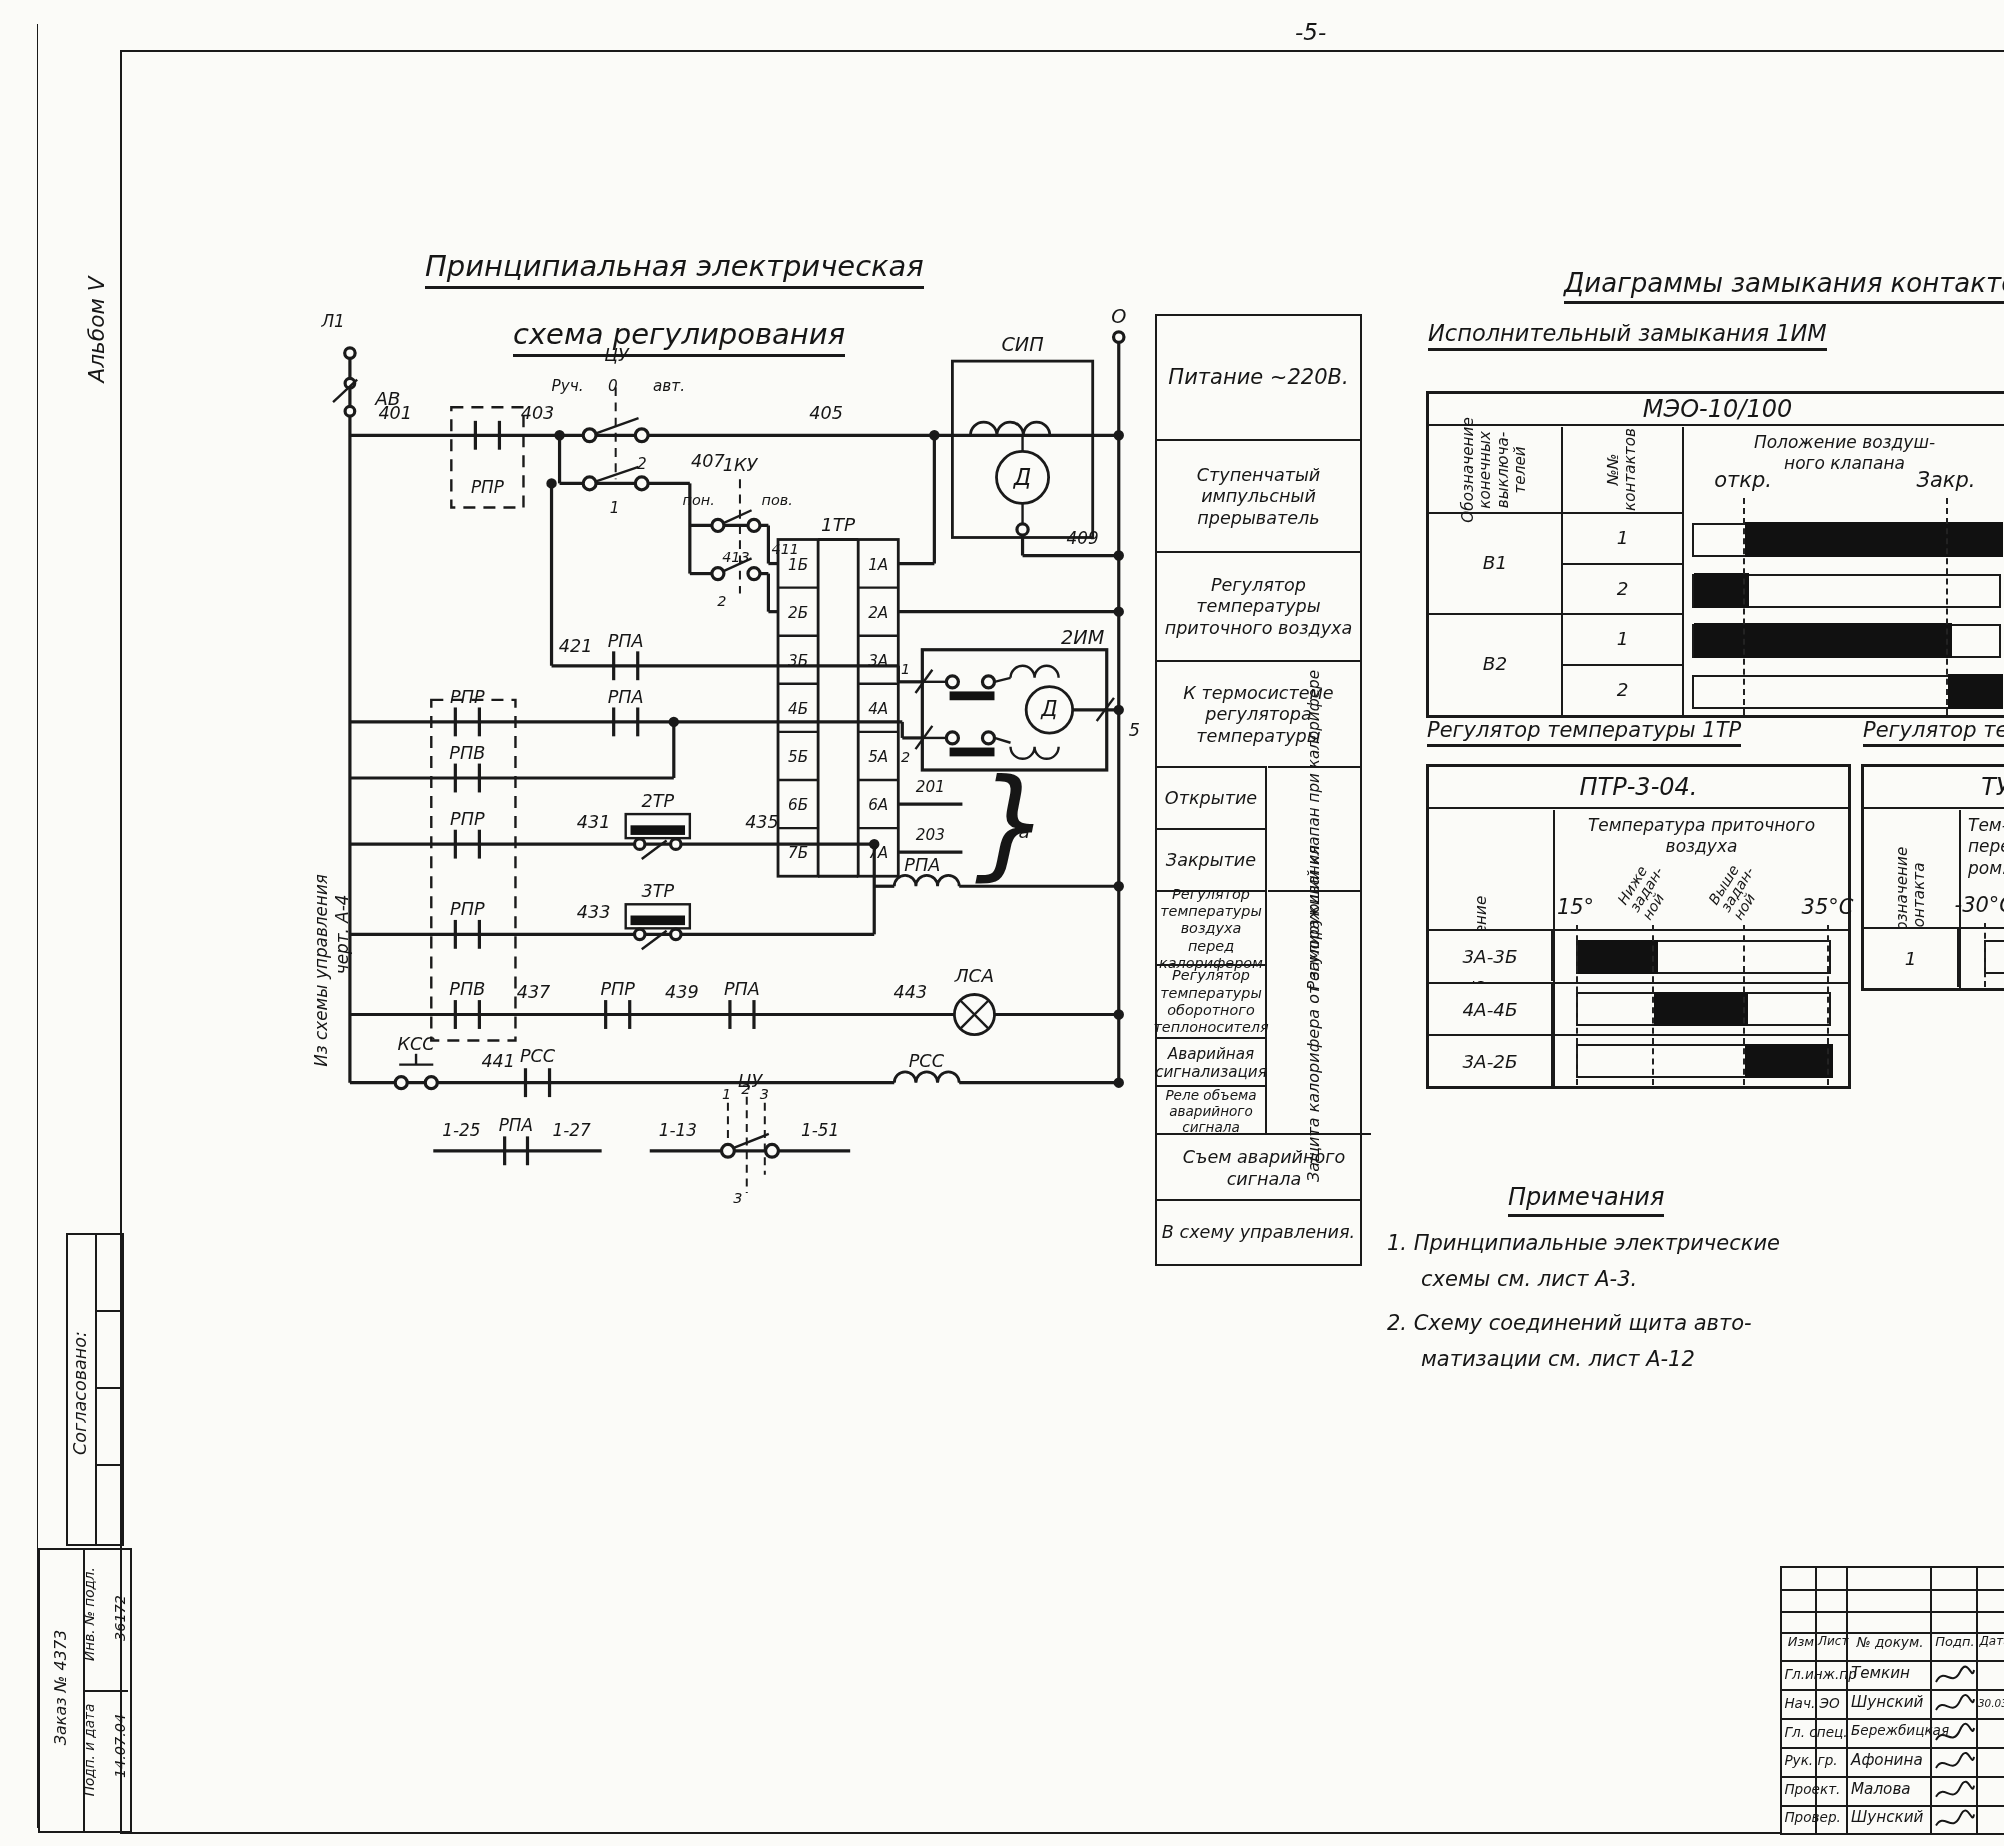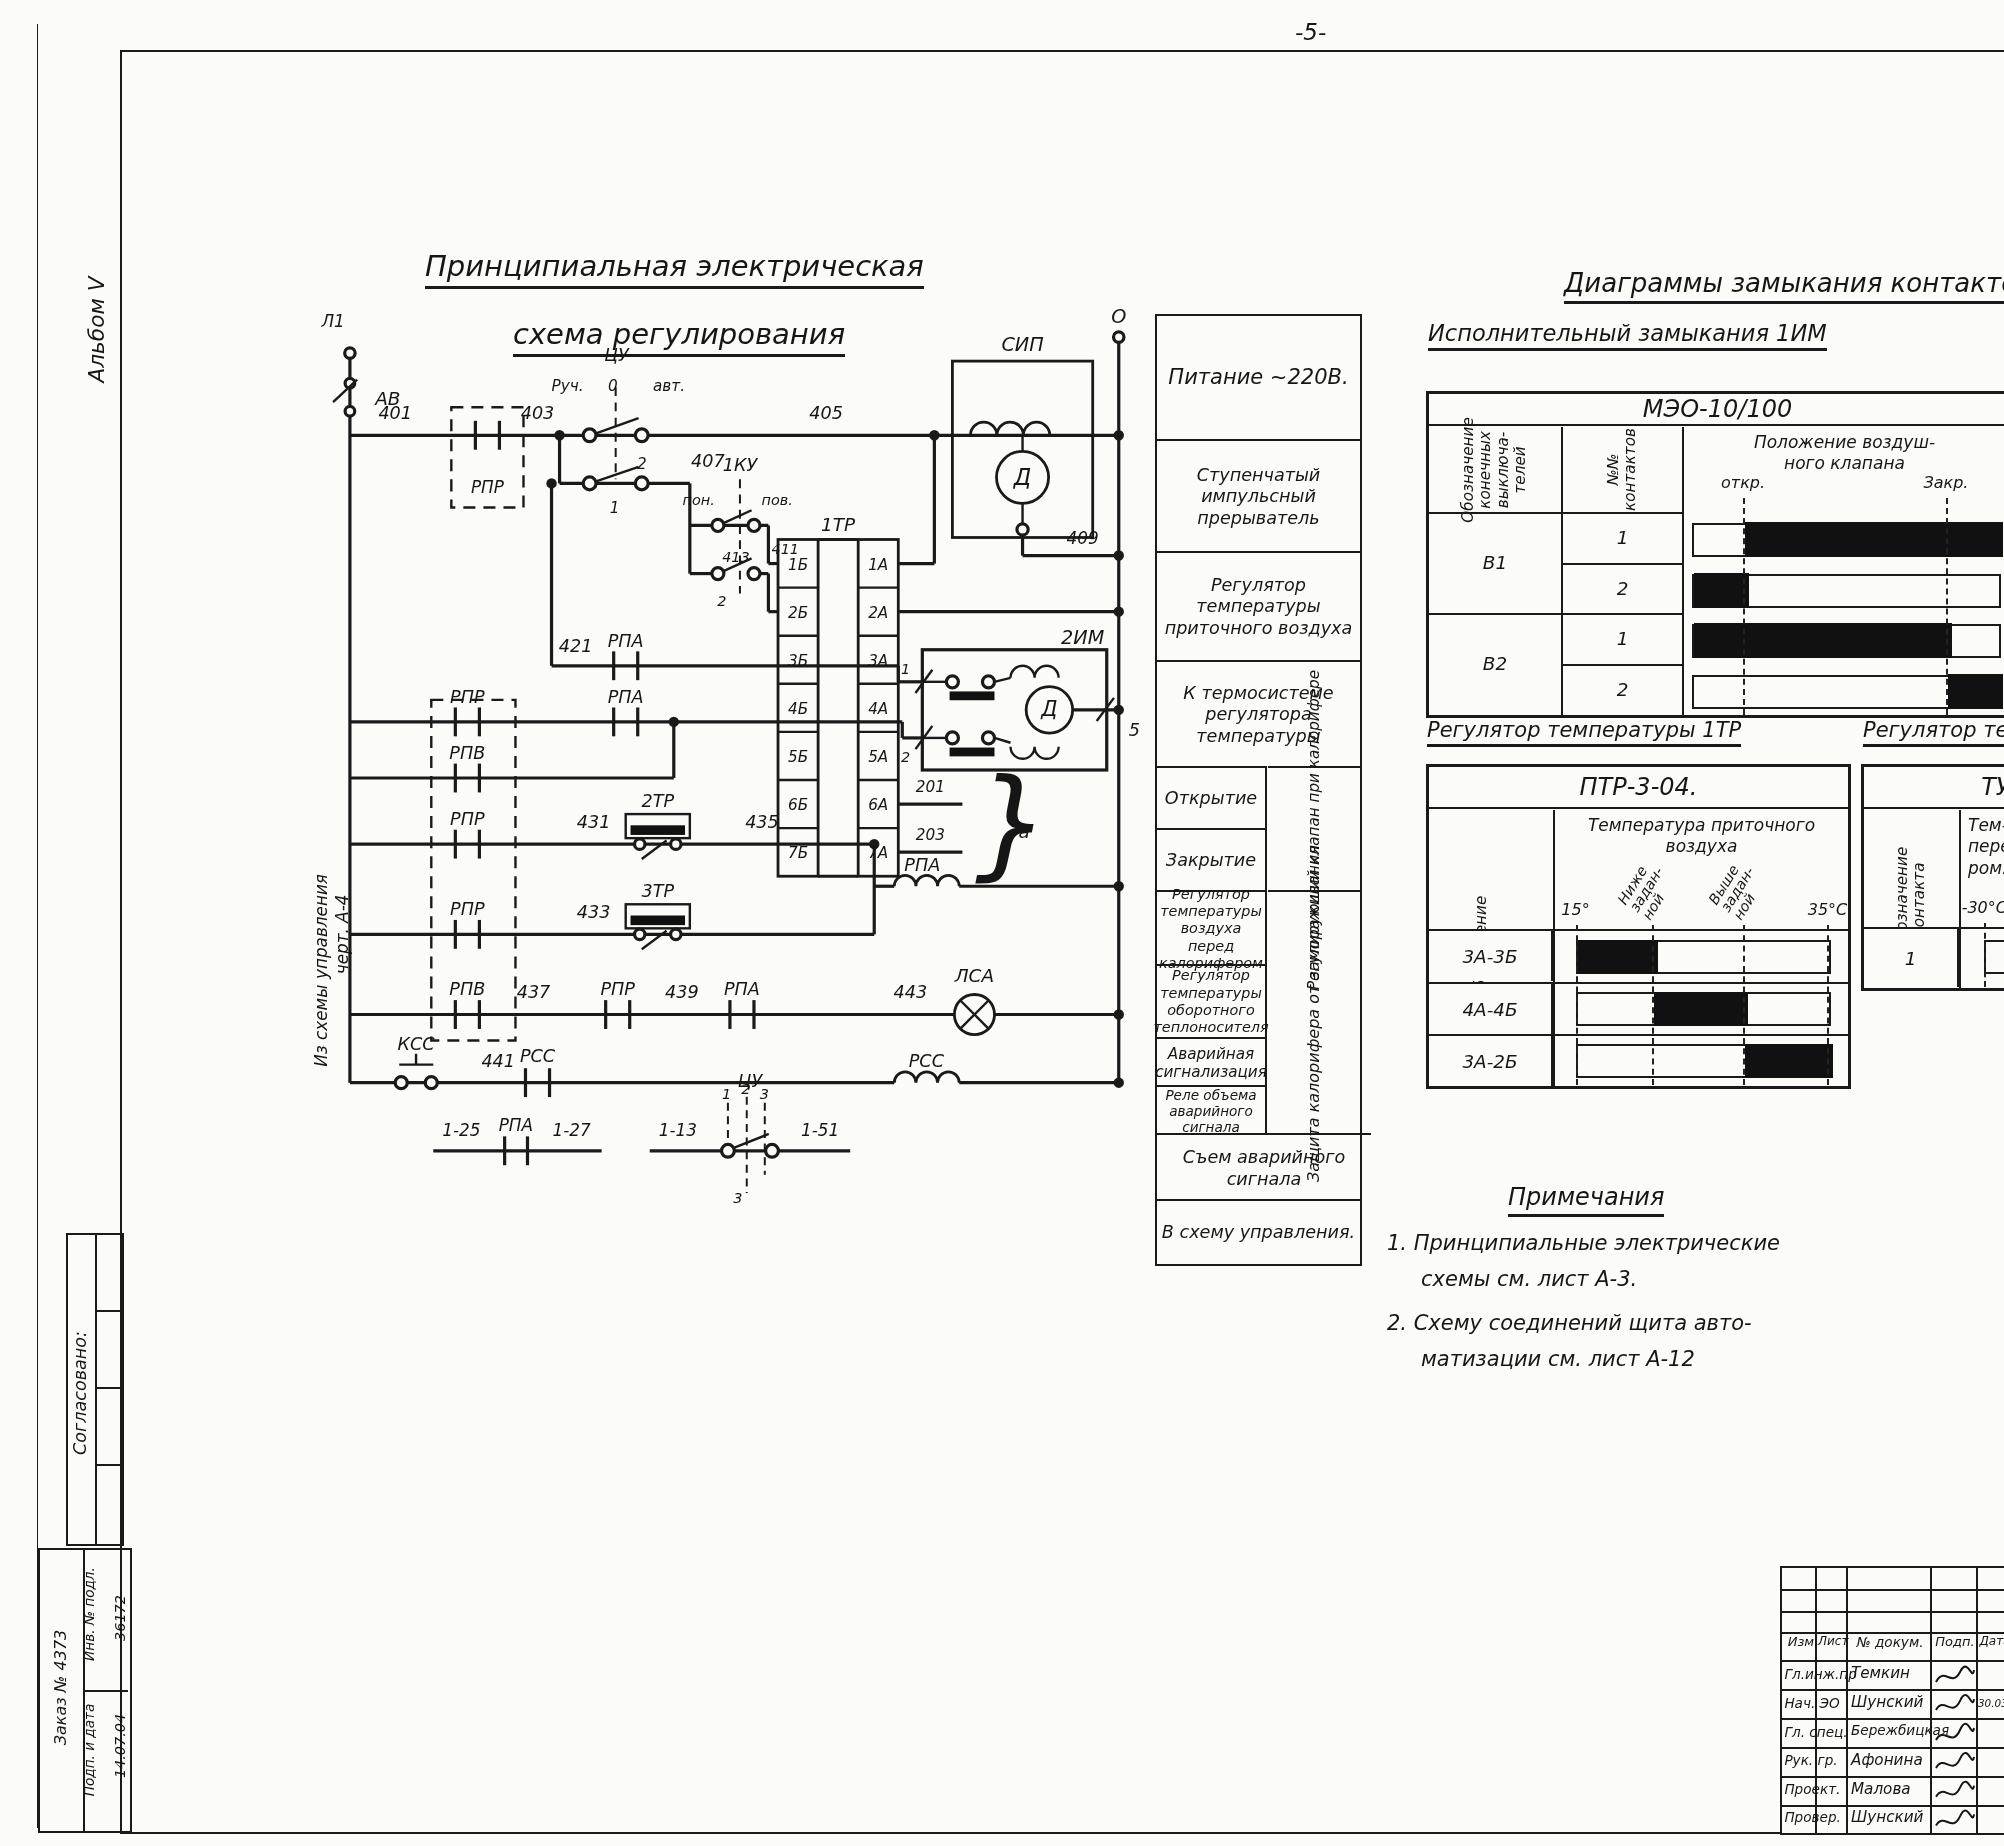--- a/index.html
+++ b/index.html
@@ -20,21 +20,21 @@
   .cell{position:absolute;border-right:2.8px solid #1a1a1a;}
   .rothead{display:flex;align-items:center;justify-content:center;}
   .rothead span{transform:rotate(-90deg);white-space:pre-line;text-align:center;
                 font-size:15.2px;font-style:italic;line-height:1.15;}
   .c3head{position:absolute;font-size:17px;font-style:italic;text-align:center;line-height:1.25;}
   .rowline{position:absolute;left:0;right:0;border-top:2.8px solid #1a1a1a;}
   .rlabel{position:absolute;font-size:18.4px;font-style:italic;display:flex;align-items:center;justify-content:center;}
   .tickzone{position:absolute;}
   .tdash{position:absolute;top:0;bottom:0;border-left:2px dashed #222;}
   .tick-h{position:absolute;bottom:calc(100% + 5.6px);transform:translateX(-50%);
-          font-size:16px;font-style:italic;white-space:nowrap;}
+          font-size:21px;font-style:italic;white-space:nowrap;}
   .tick-rot{position:absolute;bottom:calc(100% + 3.2px);transform-origin:left bottom;
             transform:rotate(-58deg);font-size:14.4px;font-style:italic;white-space:pre-line;line-height:1.0;}
   .barwrap{position:absolute;height:100%;width:100%;}
   .bar{position:absolute;top:50%;height:30px;margin-top:-15px;border:2.4px solid #1a1a1a;background:#fbfbf8;}
   .seg{position:absolute;top:-2.4px;bottom:-2.4px;background:#111;border:2.4px solid #111;}
   
   .lrow{position:absolute;display:flex;align-items:center;justify-content:center;
         font-size:17.6px;font-style:italic;text-align:center;line-height:1.2;border-top:2.8px solid #1a1a1a;}
   svg text{font-family:"DejaVu Sans",sans-serif;font-style:italic;fill:#161616;}
 </style>

